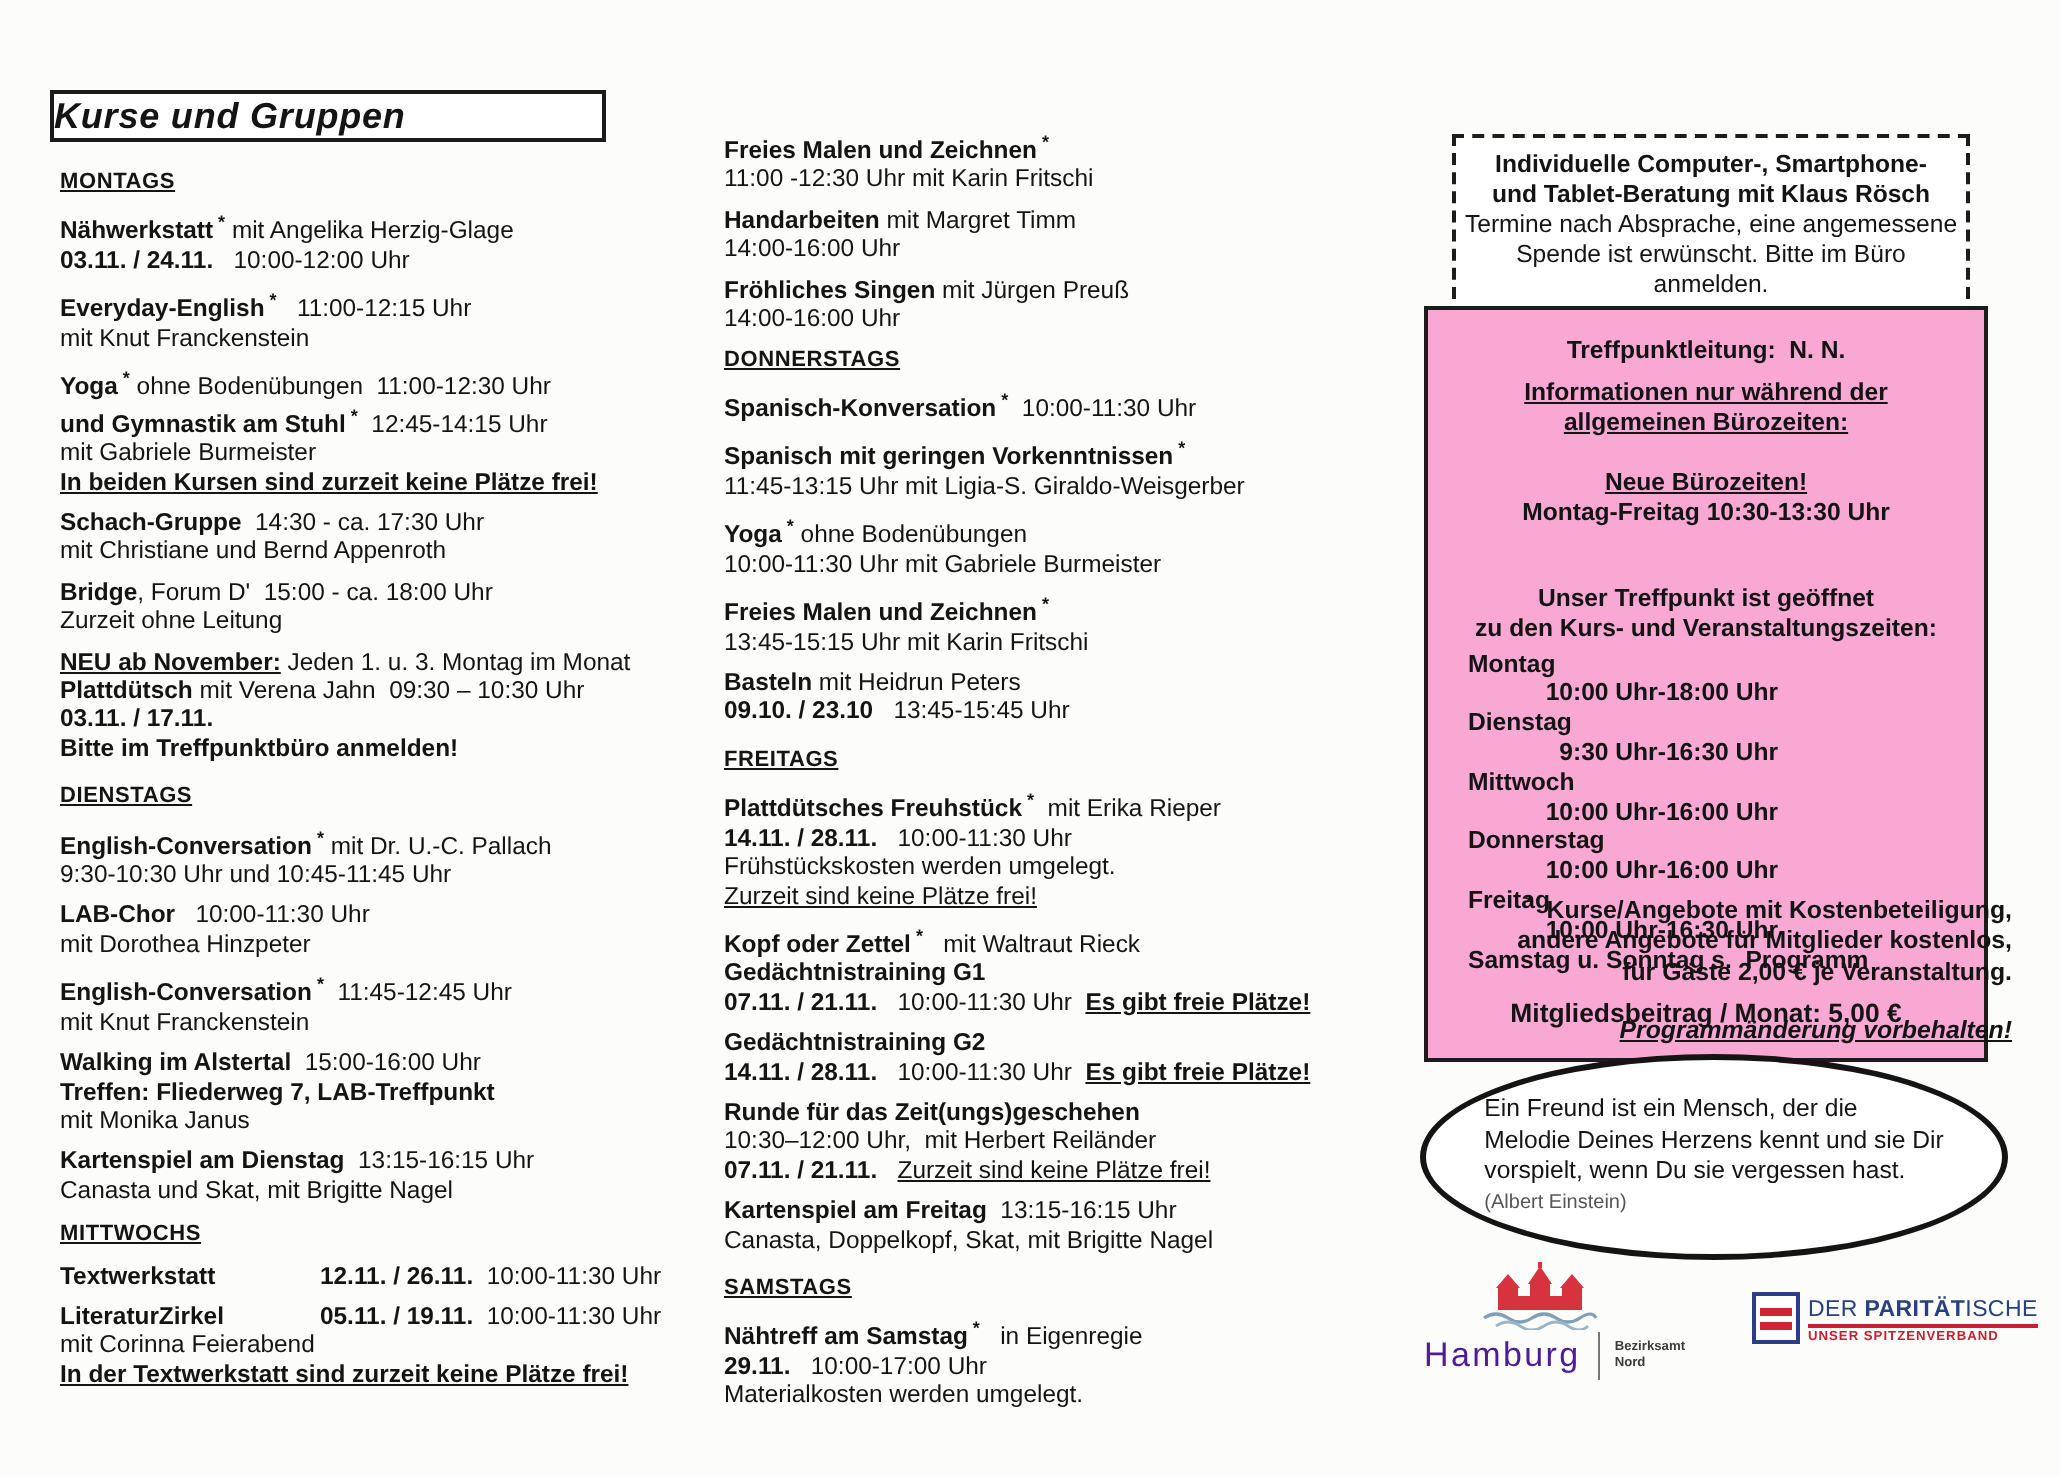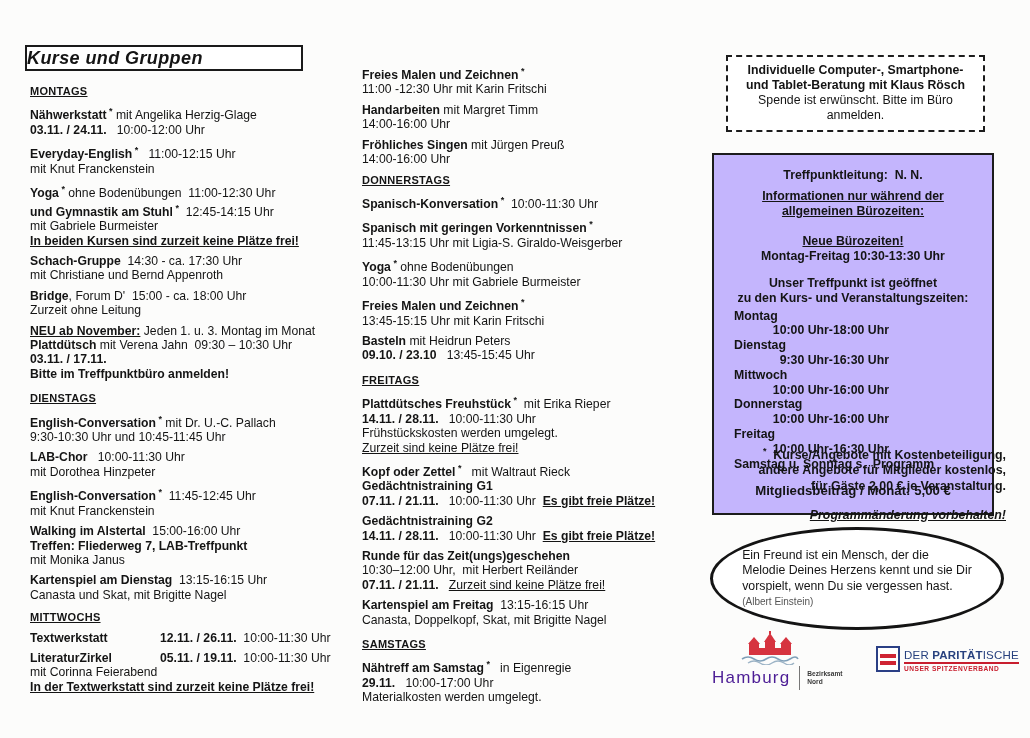--- a/index.html
+++ b/index.html
@@ -32,28 +32,28 @@
   .s-u { text-decoration:underline; }
   .s-i { font-style:italic; }
   .s-sup { vertical-align:super; font-size:9px; font-weight:bold; }
   .s-w130 { display:inline-block; width:130px; }
   .s-day  { display:inline-block; width:97px; }
   .s-time { display:inline-block; width:155px; text-align:right; }
   .s-small { font-size:10px; color:#555; }
 
   
   .box-dashed {
-    position:absolute; left:726px; top:55px; width:259px;
+    position:absolute; left:726px; top:67px; width:259px;
     border:2px dashed #1c1c1c; background:#fff;
     padding:6px 3px 7px; text-align:center;
     font-size:12.3px; line-height:15px;
   }
   .box-solid {
     position:absolute; left:712px; top:153px; width:282px; min-height:253px;
-    border:2px solid #1c1c1c; background:#c4b5fd;
+    border:2px solid #1c1c1c; background:#f9a8d4;
     padding:13px 12px 14px; text-align:center;
     font-size:12.3px; line-height:14.8px;
   }
   .box-solid .block.hours { text-align:left; padding-left:8px; }
   .box-solid .block.beitrag { font-size:13.2px; }
 
   .footnote {
     position:absolute; left:706px; top:444px; width:300px;
     text-align:right; font-size:12.4px; line-height:15.2px;
   }
@@ -229,36 +229,37 @@
         <div class="line"><span class="seg s-b">Nähtreff am Samstag</span><span class="seg s-sup"> *</span><span class="seg">   in Eigenregie</span></div>
         <div class="line"><span class="seg s-b">29.11.</span><span class="seg">   10:00-17:00 Uhr</span></div>
         <div class="line"><span class="seg">Materialkosten werden umgelegt.</span></div>
       </div>
     </div>
 
   <div class="box-dashed">
       <div class="block">
         <div class="line"><span class="seg s-b">Individuelle Computer-, Smartphone-</span></div>
         <div class="line"><span class="seg s-b">und Tablet-Beratung mit Klaus Rösch</span></div>
+        <div class="line"><span class="seg">Termine nach Absprache, eine angemessene</span></div>
         <div class="line"><span class="seg">Spende ist erwünscht. Bitte im Büro anmelden.</span></div>
       </div>
     </div>
   <div class="box-solid">
       <div class="block">
         <div class="line"><span class="seg s-b">Treffpunktleitung:  N. N.</span></div>
       </div>
       <div class="block" style="margin-top: 6px;">
         <div class="line"><span class="seg s-b s-u">Informationen nur während der</span></div>
         <div class="line"><span class="seg s-b s-u">allgemeinen Bürozeiten:</span></div>
       </div>
       <div class="block" style="margin-top: 16px;">
         <div class="line"><span class="seg s-b s-u">Neue Bürozeiten!</span></div>
         <div class="line"><span class="seg s-b">Montag-Freitag 10:30-13:30 Uhr</span></div>
       </div>
-      <div class="block" style="margin-top: 12px;">
+      <div class="block" style="margin-top: 28px;">
         <div class="line"><span class="seg s-b">Unser Treffpunkt ist geöffnet</span></div>
         <div class="line"><span class="seg s-b">zu den Kurs- und Veranstaltungszeiten:</span></div>
       </div>
       <div class="block hours" style="margin-top: 3px;">
         <div class="line"><span class="seg s-b s-day">Montag</span><span class="seg s-b s-time">10:00 Uhr-18:00 Uhr</span></div>
         <div class="line"><span class="seg s-b s-day">Dienstag</span><span class="seg s-b s-time">9:30 Uhr-16:30 Uhr</span></div>
         <div class="line"><span class="seg s-b s-day">Mittwoch</span><span class="seg s-b s-time">10:00 Uhr-16:00 Uhr</span></div>
         <div class="line"><span class="seg s-b s-day">Donnerstag</span><span class="seg s-b s-time">10:00 Uhr-16:00 Uhr</span></div>
         <div class="line"><span class="seg s-b s-day">Freitag</span><span class="seg s-b s-time">10:00 Uhr-16:30 Uhr</span></div>
         <div class="line"><span class="seg s-b">Samstag u. Sonntag s.  Programm</span></div>

